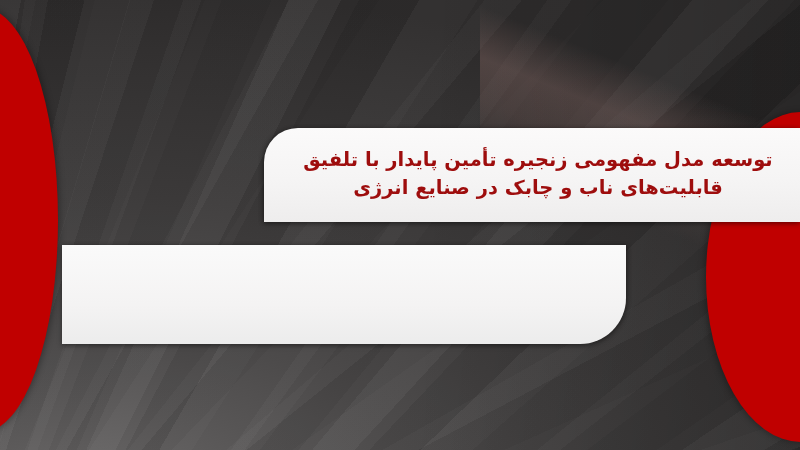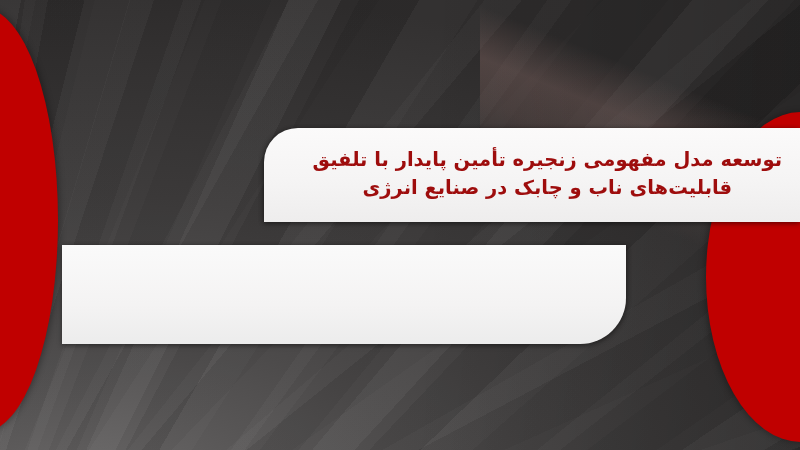--- a/index.html
+++ b/index.html
@@ -122,21 +122,21 @@
     left: 264px;
     top: 128px;
     width: 536px;
     height: 94px;
     background: linear-gradient(180deg, #fbfafa 0%, #f5f4f4 55%, #eeeded 100%);
     border-top-left-radius: 34px;
     box-shadow: 0 2px 5px rgba(0,0,0,0.35), -2px 0 4px rgba(0,0,0,0.22);
     z-index: 4;
     display: flex;
     align-items: center;
-    justify-content: flex-end;
+    justify-content: center;
   }
   #title-text {
     direction: rtl;
     text-align: center;
     color: #9e0d0d;
     font-weight: bold;
     font-size: 19.5px;
     line-height: 1.42;
     letter-spacing: 0.1px;
     padding: 0 18px 2px 30px;

